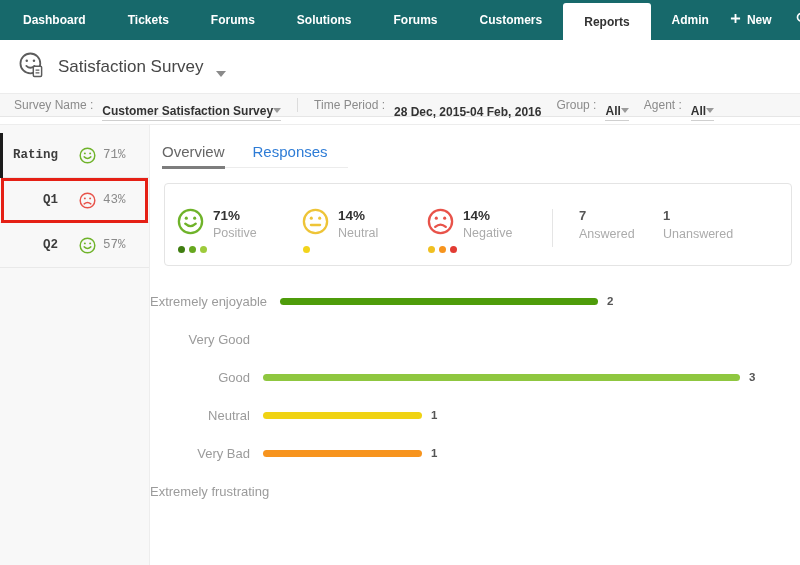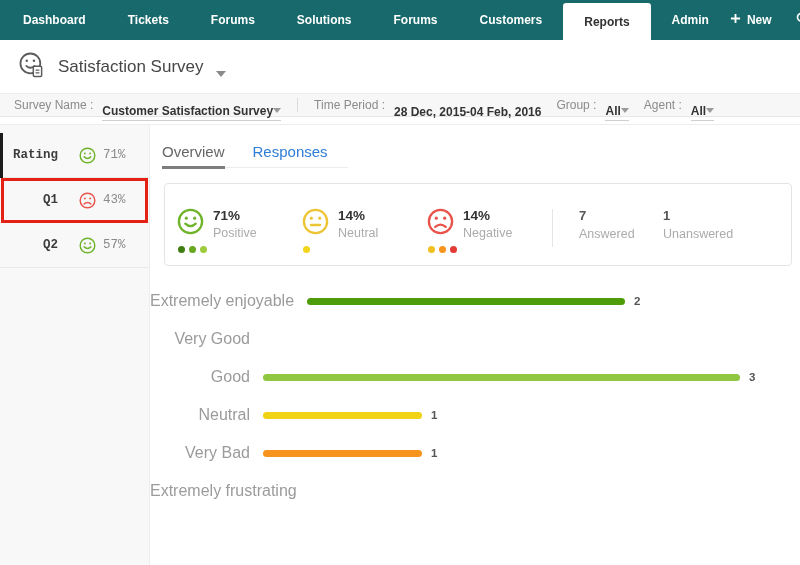--- a/index.html
+++ b/index.html
@@ -50,21 +50,21 @@
   .stat-label { font-size:12.5px; color:#ababab; margin-top:2px;text-align:center; }
   .dots { display:flex; gap:4px; margin-top:6px; margin-left:1px; }
   .dot { width:7px; height:7px; border-radius:50%; }
   .stat-divider { width:1px; background:#e5e5e5; height:38px; margin:1px 26px 0 0; }
   .count { width:84px; }
   .count-value { font-size:13px; font-weight:700; color:#555; }
   .count-label { font-size:12.5px; color:#ababab; margin-top:4px; }
   
   .chart { margin-top:16px; }
   .chart-row { height:38px; display:flex; align-items:center; }
-  .chart-label { flex:0 0 100px; display:flex; justify-content:flex-end; color:#9b9b9b; font-size:16px; white-space:nowrap; }
+  .chart-label { flex:0 0 100px; display:flex; justify-content:flex-end; color:#9b9b9b; font-size:13px; white-space:nowrap; }
   .chart-bar { height:7px; border-radius:4px; margin-left:13px; flex:0 0 auto; }
   .chart-value { margin-left:9px; font-size:11.5px; font-weight:700; color:#555; }
 </style>
 </head>
 <body>
 
 <nav class="topnav">
   <div class="nav-items">
       <div class="nav-item">Dashboard</div>
       <div class="nav-item">Tickets</div>

